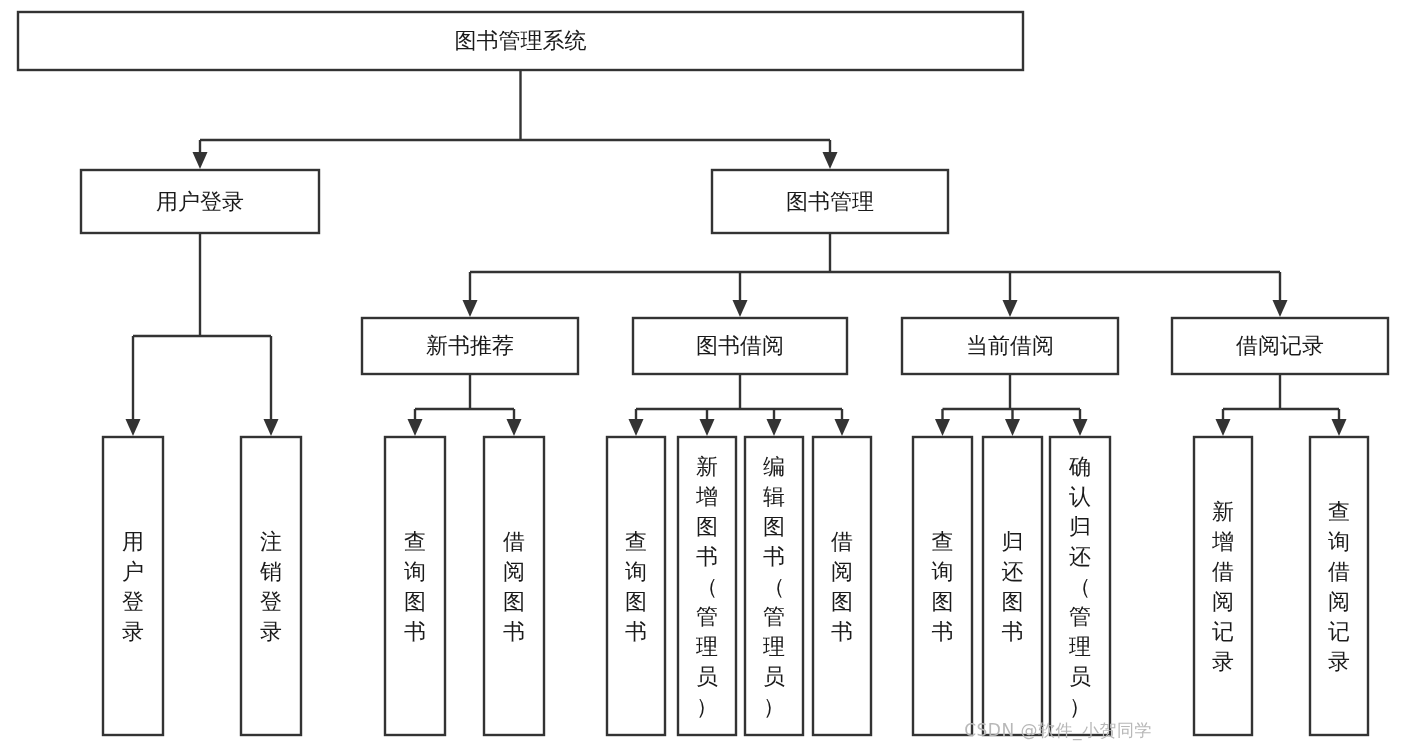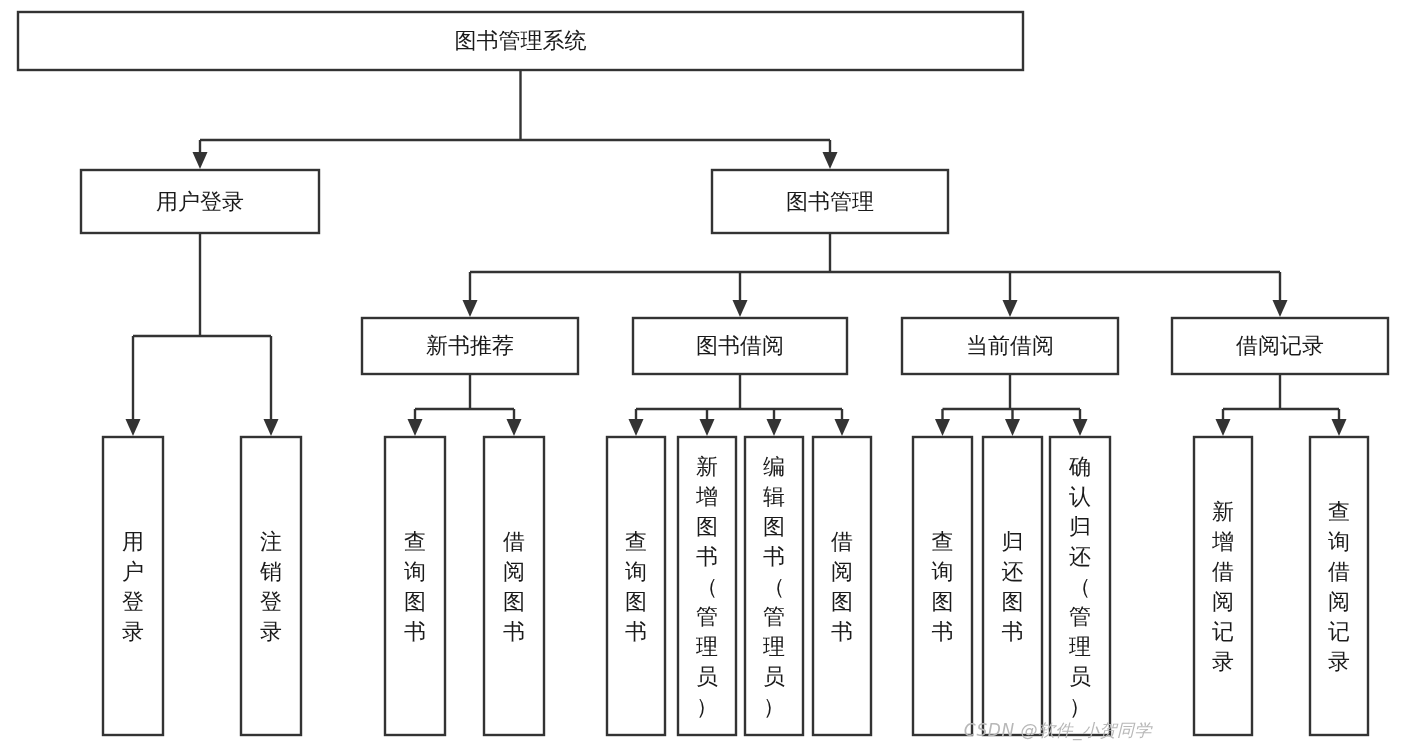--- a/index.html
+++ b/index.html
@@ -59,21 +59,20 @@
   .watermark {
     position: absolute;
     right: 8px;
     bottom: 5px;
     font-family: "DejaVu Sans", "Liberation Sans", sans-serif;
     font-size: 17px;
     color: #b8b8b8;
     letter-spacing: 0.5px;
     white-space: nowrap;
     user-select: none;
-    font-style: italic;
   }
 </style>
 </head>
 <body>
 
 <div id="diagram-root">
   <svg class="diagram" viewBox="0 0 1405 747">
     <g id="edges-layer">
         <g>
           <line x1="520.5" y1="70" x2="520.5" y2="140" class="edge-line"></line>

